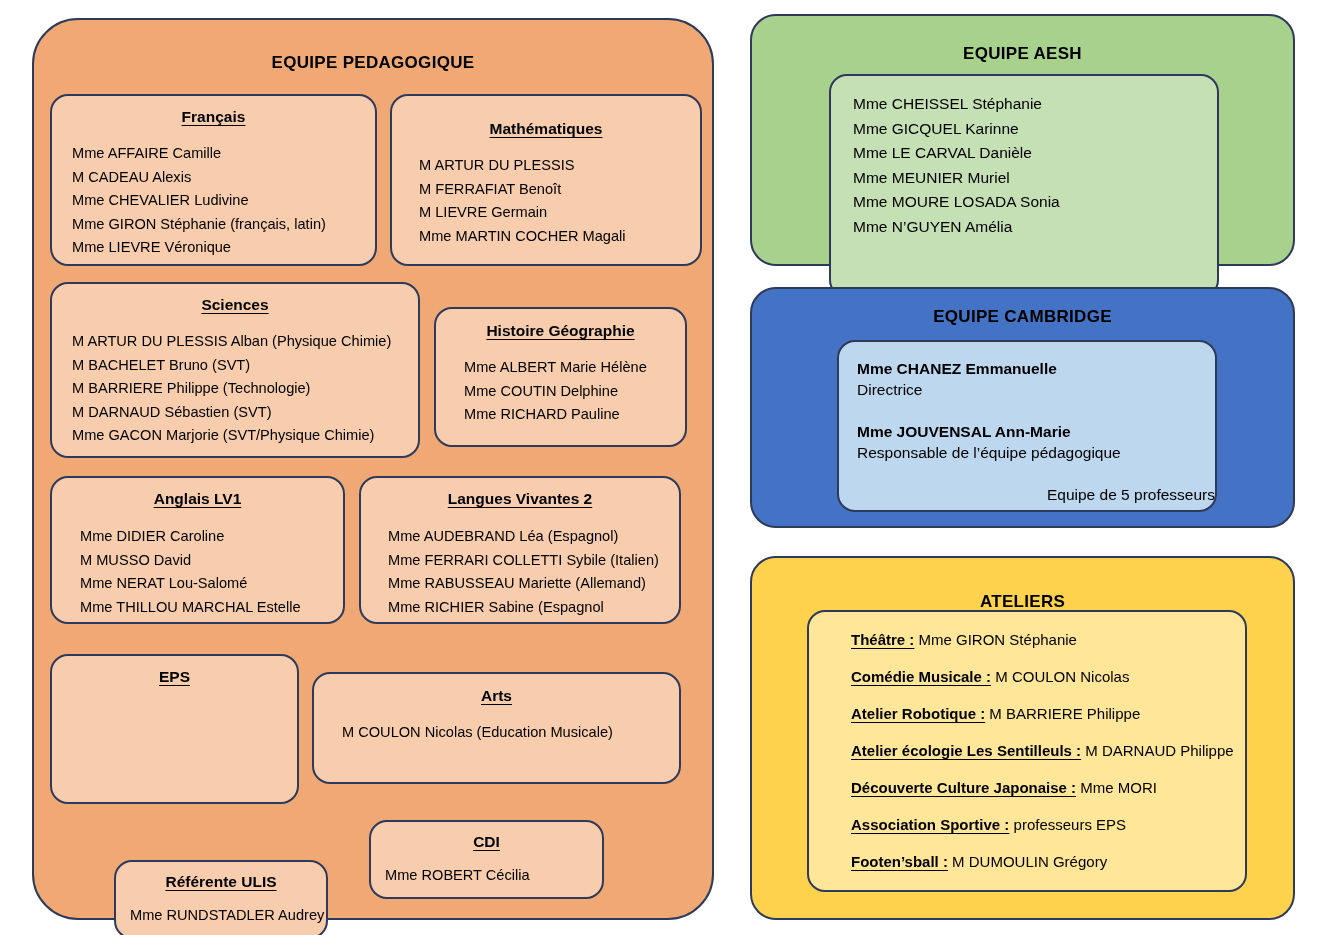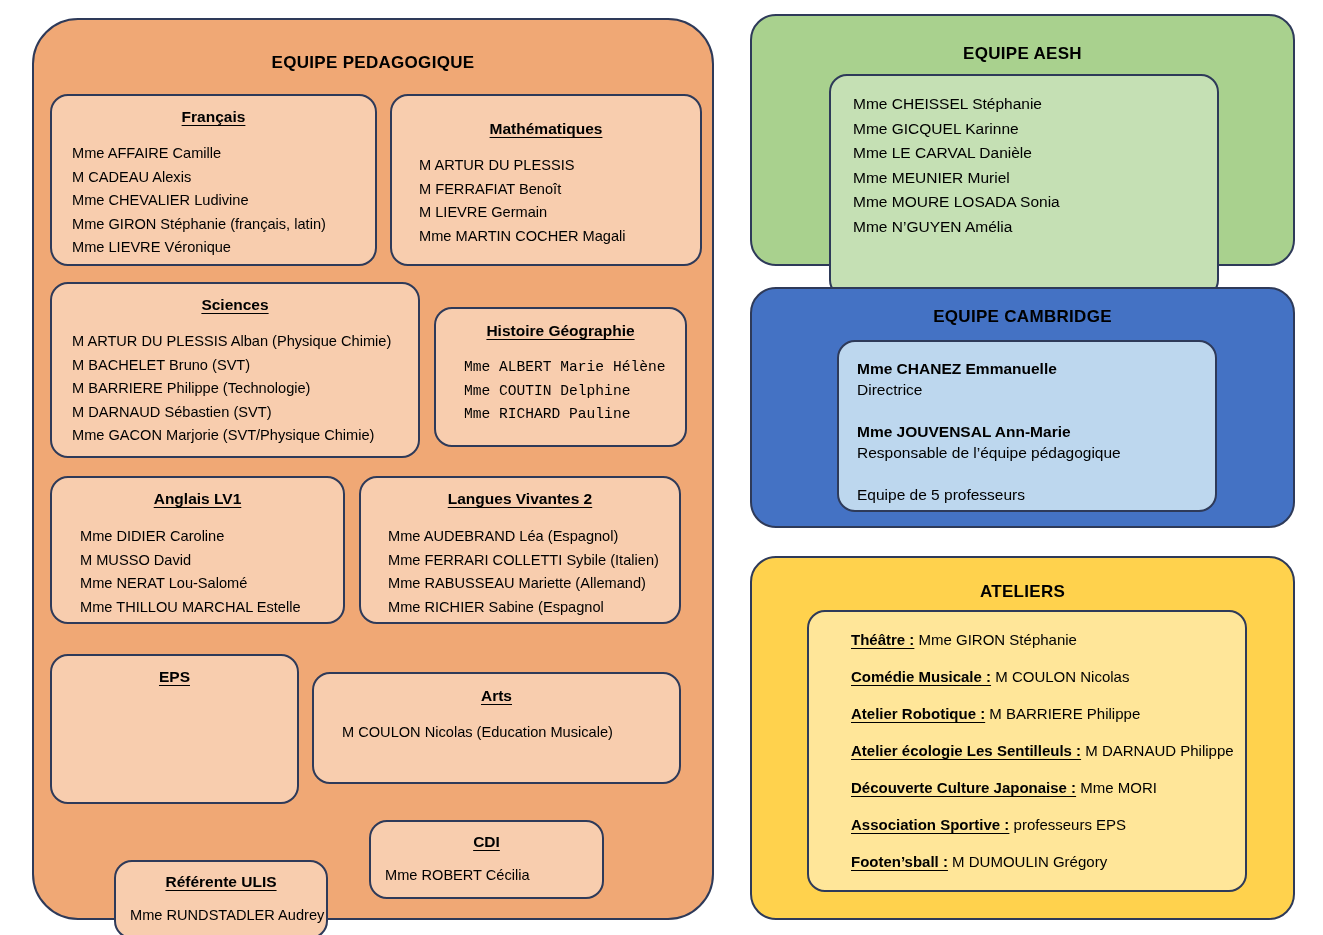--- a/index.html
+++ b/index.html
@@ -79,21 +79,21 @@
   #box-maths      { left: 356px; top: 74px;  width: 312px; height: 172px; }
   #box-maths h3      { margin-top: 24px; }
   #box-maths ul      { margin-top: 16px; padding-left: 13px; }
 
   #box-sciences   { left: 16px;  top: 262px; width: 370px; height: 176px; }
   #box-sciences h3   { margin-top: 12px; }
   #box-sciences ul   { margin-top: 16px; padding-left: 6px; }
 
   #box-histoire   { left: 400px; top: 287px; width: 253px; height: 140px; }
   #box-histoire h3   { margin-top: 13px; }
-  #box-histoire ul   { margin-top: 16px; padding-left: 14px; font-family: Liberation Mono, monospace; }
+  #box-histoire ul   { margin-top: 16px; padding-left: 14px; }
 
   #box-anglais    { left: 16px;  top: 456px; width: 295px; height: 148px; }
   #box-anglais h3    { margin-top: 12px; }
   #box-anglais ul    { margin-top: 17px; padding-left: 14px; }
 
   #box-lv2        { left: 325px; top: 456px; width: 322px; height: 148px; }
   #box-lv2 h3        { margin-top: 12px; }
   #box-lv2 ul        { margin-top: 17px; padding-left: 13px; }
 
   #box-eps        { left: 16px;  top: 634px; width: 249px; height: 150px; }
@@ -152,28 +152,29 @@
     line-height: 21px;
   }
   #cambridge-inner .role {
     font-size: 15.5px;
     line-height: 22px;
   }
   #cambridge-inner .gap { height: 20px; }
   #cambridge-inner .count {
     font-size: 15.5px;
     line-height: 22px;
+    text-align: right;
   }
 
   #ateliers {
     left: 750px; top: 556px;
     width: 545px; height: 364px;
     background: #FFD24D;
   }
-  #ateliers > .panel-title { padding-top: 24px; }
+  #ateliers > .panel-title { padding-top: 34px; }
   #ateliers-inner {
     position: absolute;
     left: 55px; top: 52px;
     width: 440px; height: 282px;
     background: #FFE699;
     padding: 18px 0 0 22px;
   }
   .atelier-row {
     font-size: 15px;
     line-height: 20px;

